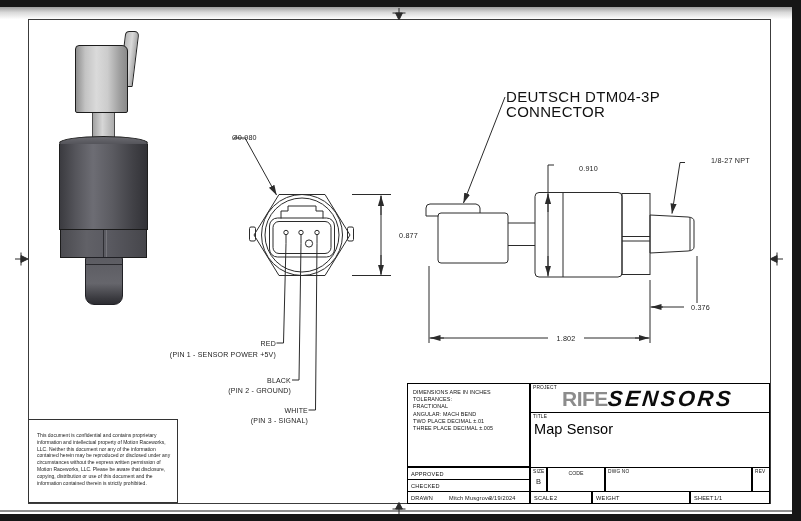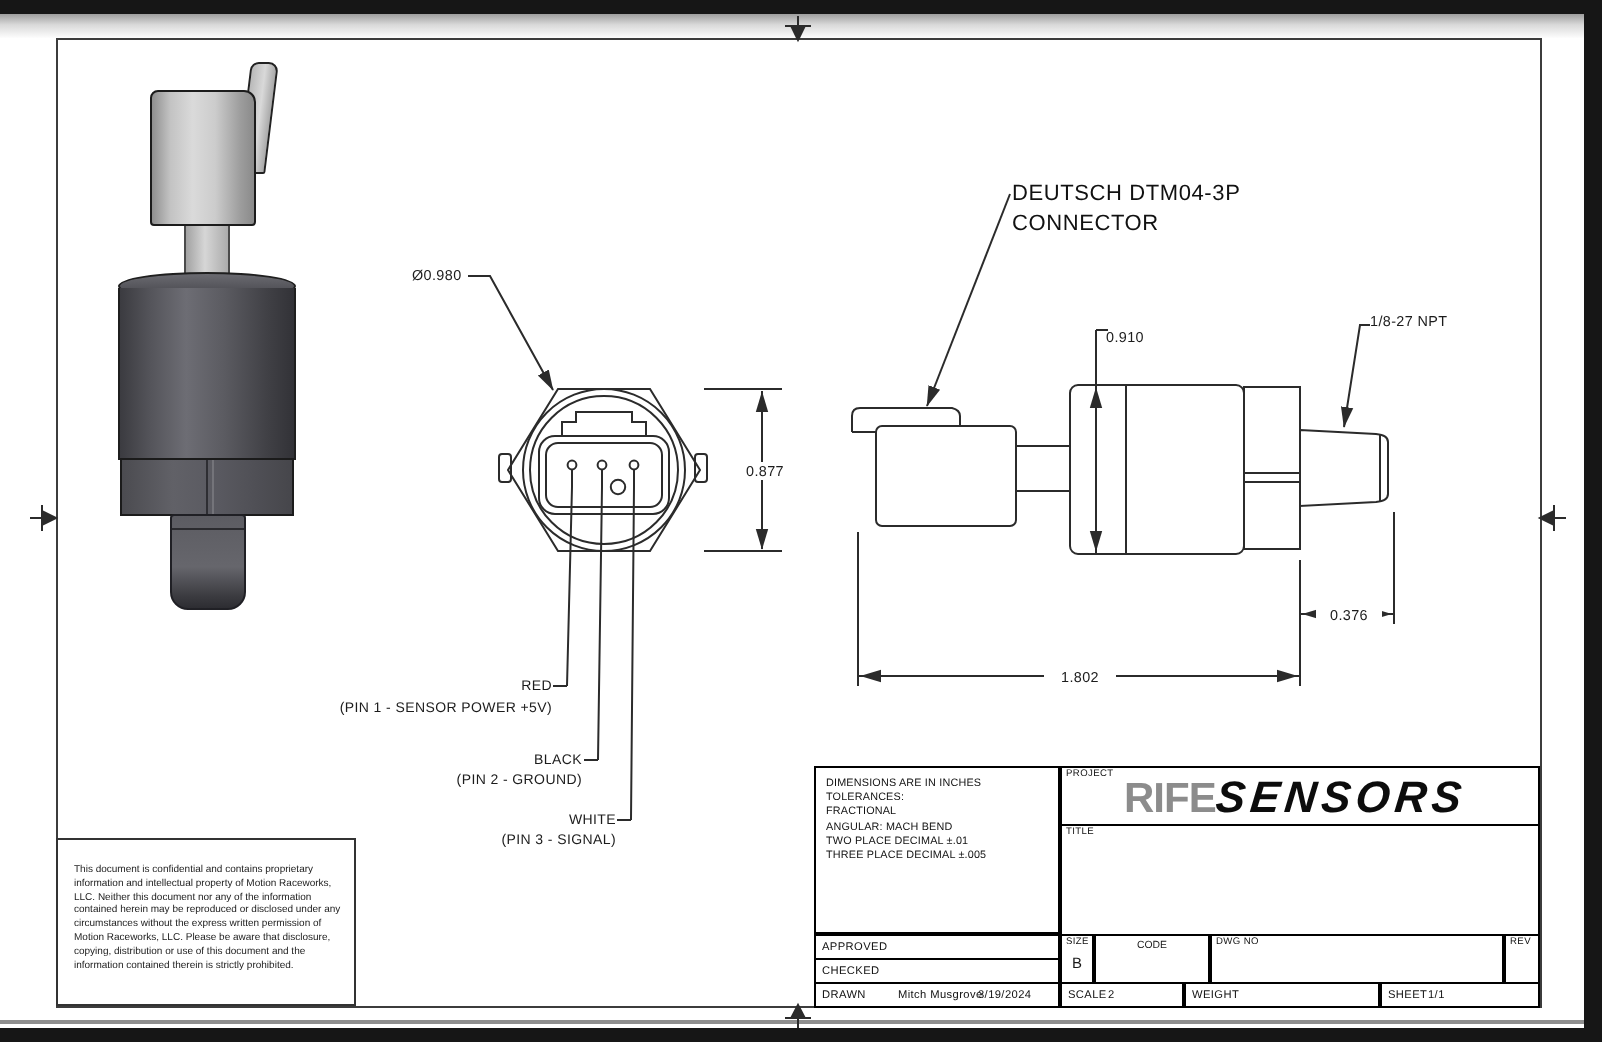--- a/index.html
+++ b/index.html
@@ -5,24 +5,24 @@
   html,body{margin:0;padding:0;background:#fff;}
   #stage{position:relative;width:801px;height:521px;background:#fff;overflow:hidden;
          font-family:"Liberation Sans",sans-serif;color:#1a1a1a;}
   .abs{position:absolute;}
   
   .bar{background:#161616;}
   .edge-grad{background:linear-gradient(to bottom,#9e9e9e 0%,#d9d9d9 45%,#fdfdfd 100%);}
   
   .sheet-border{border:1.5px solid #3c3c3c;background:transparent;}
   
-  .dimtext{font-size:7.2px;letter-spacing:.2px;white-space:nowrap;color:#1c1c1c;}
+  .dimtext{font-size:7.2px;letter-spacing:.2px;white-space:nowrap;color:#1c1c1c;margin-left:26px;}
   .dimtext.bg{background:#fff;text-align:center;padding:0 1px;}
   .pinlbl{font-size:7px;letter-spacing:.2px;white-space:nowrap;text-align:right;color:#1c1c1c;}
-  .callout{font-size:11px;line-height:14.5px;letter-spacing:.3px;color:#111;white-space:nowrap;}
+  .callout{font-size:15px;line-height:14.5px;letter-spacing:.3px;color:#111;white-space:nowrap;}
   
   .cell{position:absolute;border:1px solid #000;box-sizing:border-box;background:#fff;}
   .cell .tag{position:absolute;top:1px;left:2px;font-size:4.8px;letter-spacing:.2px;color:#111;}
   .tolnotes{font-size:5.4px;line-height:7.2px;letter-spacing:.1px;padding:5px 0 0 5px;color:#111;}
   .rowlbl{font-size:5.6px;letter-spacing:.2px;color:#111;}
   .title-main{font-size:14.5px;line-height:18px;color:#000;letter-spacing:.1px;}
   .logo-rife{font-weight:800;font-size:21px;color:#8c8c8c;letter-spacing:-.5px;}
   .logo-sensors{font-weight:800;font-style:italic;font-size:22px;color:#0c0c0c;
                 letter-spacing:2.5px;display:inline-block;transform:skewX(-6deg);}
   
@@ -208,20 +208,21 @@
     <div class="cell" style="left:530px;top:383px;width:240px;height:29.5px;">
       <span class="tag">PROJECT</span>
       <div class="abs" style="left:31px;top:2px;white-space:nowrap;">
         <span class="logo-rife">RIFE</span><span class="logo-sensors">SENSORS</span>
       </div>
     </div>
 
     <div class="cell" style="left:530px;top:412px;width:240px;height:55.5px;">
       <span class="tag">TITLE</span>
       <div class="abs title-main" style="left:3px;top:7px;">
+        <div>Map Sensor</div>
       </div>
     </div>
 
     <div class="cell" style="left:530px;top:467px;width:17px;height:24.5px;">
       <span class="tag">SIZE</span>
       <div class="abs" style="left:0;top:9px;width:15px;text-align:center;font-size:7.5px;">B</div>
     </div>
     <div class="cell" style="left:547px;top:467px;width:58px;height:24.5px;">
       <div class="abs" style="left:0;top:2px;width:56px;text-align:center;font-size:5.2px;">CODE</div>
     </div>

